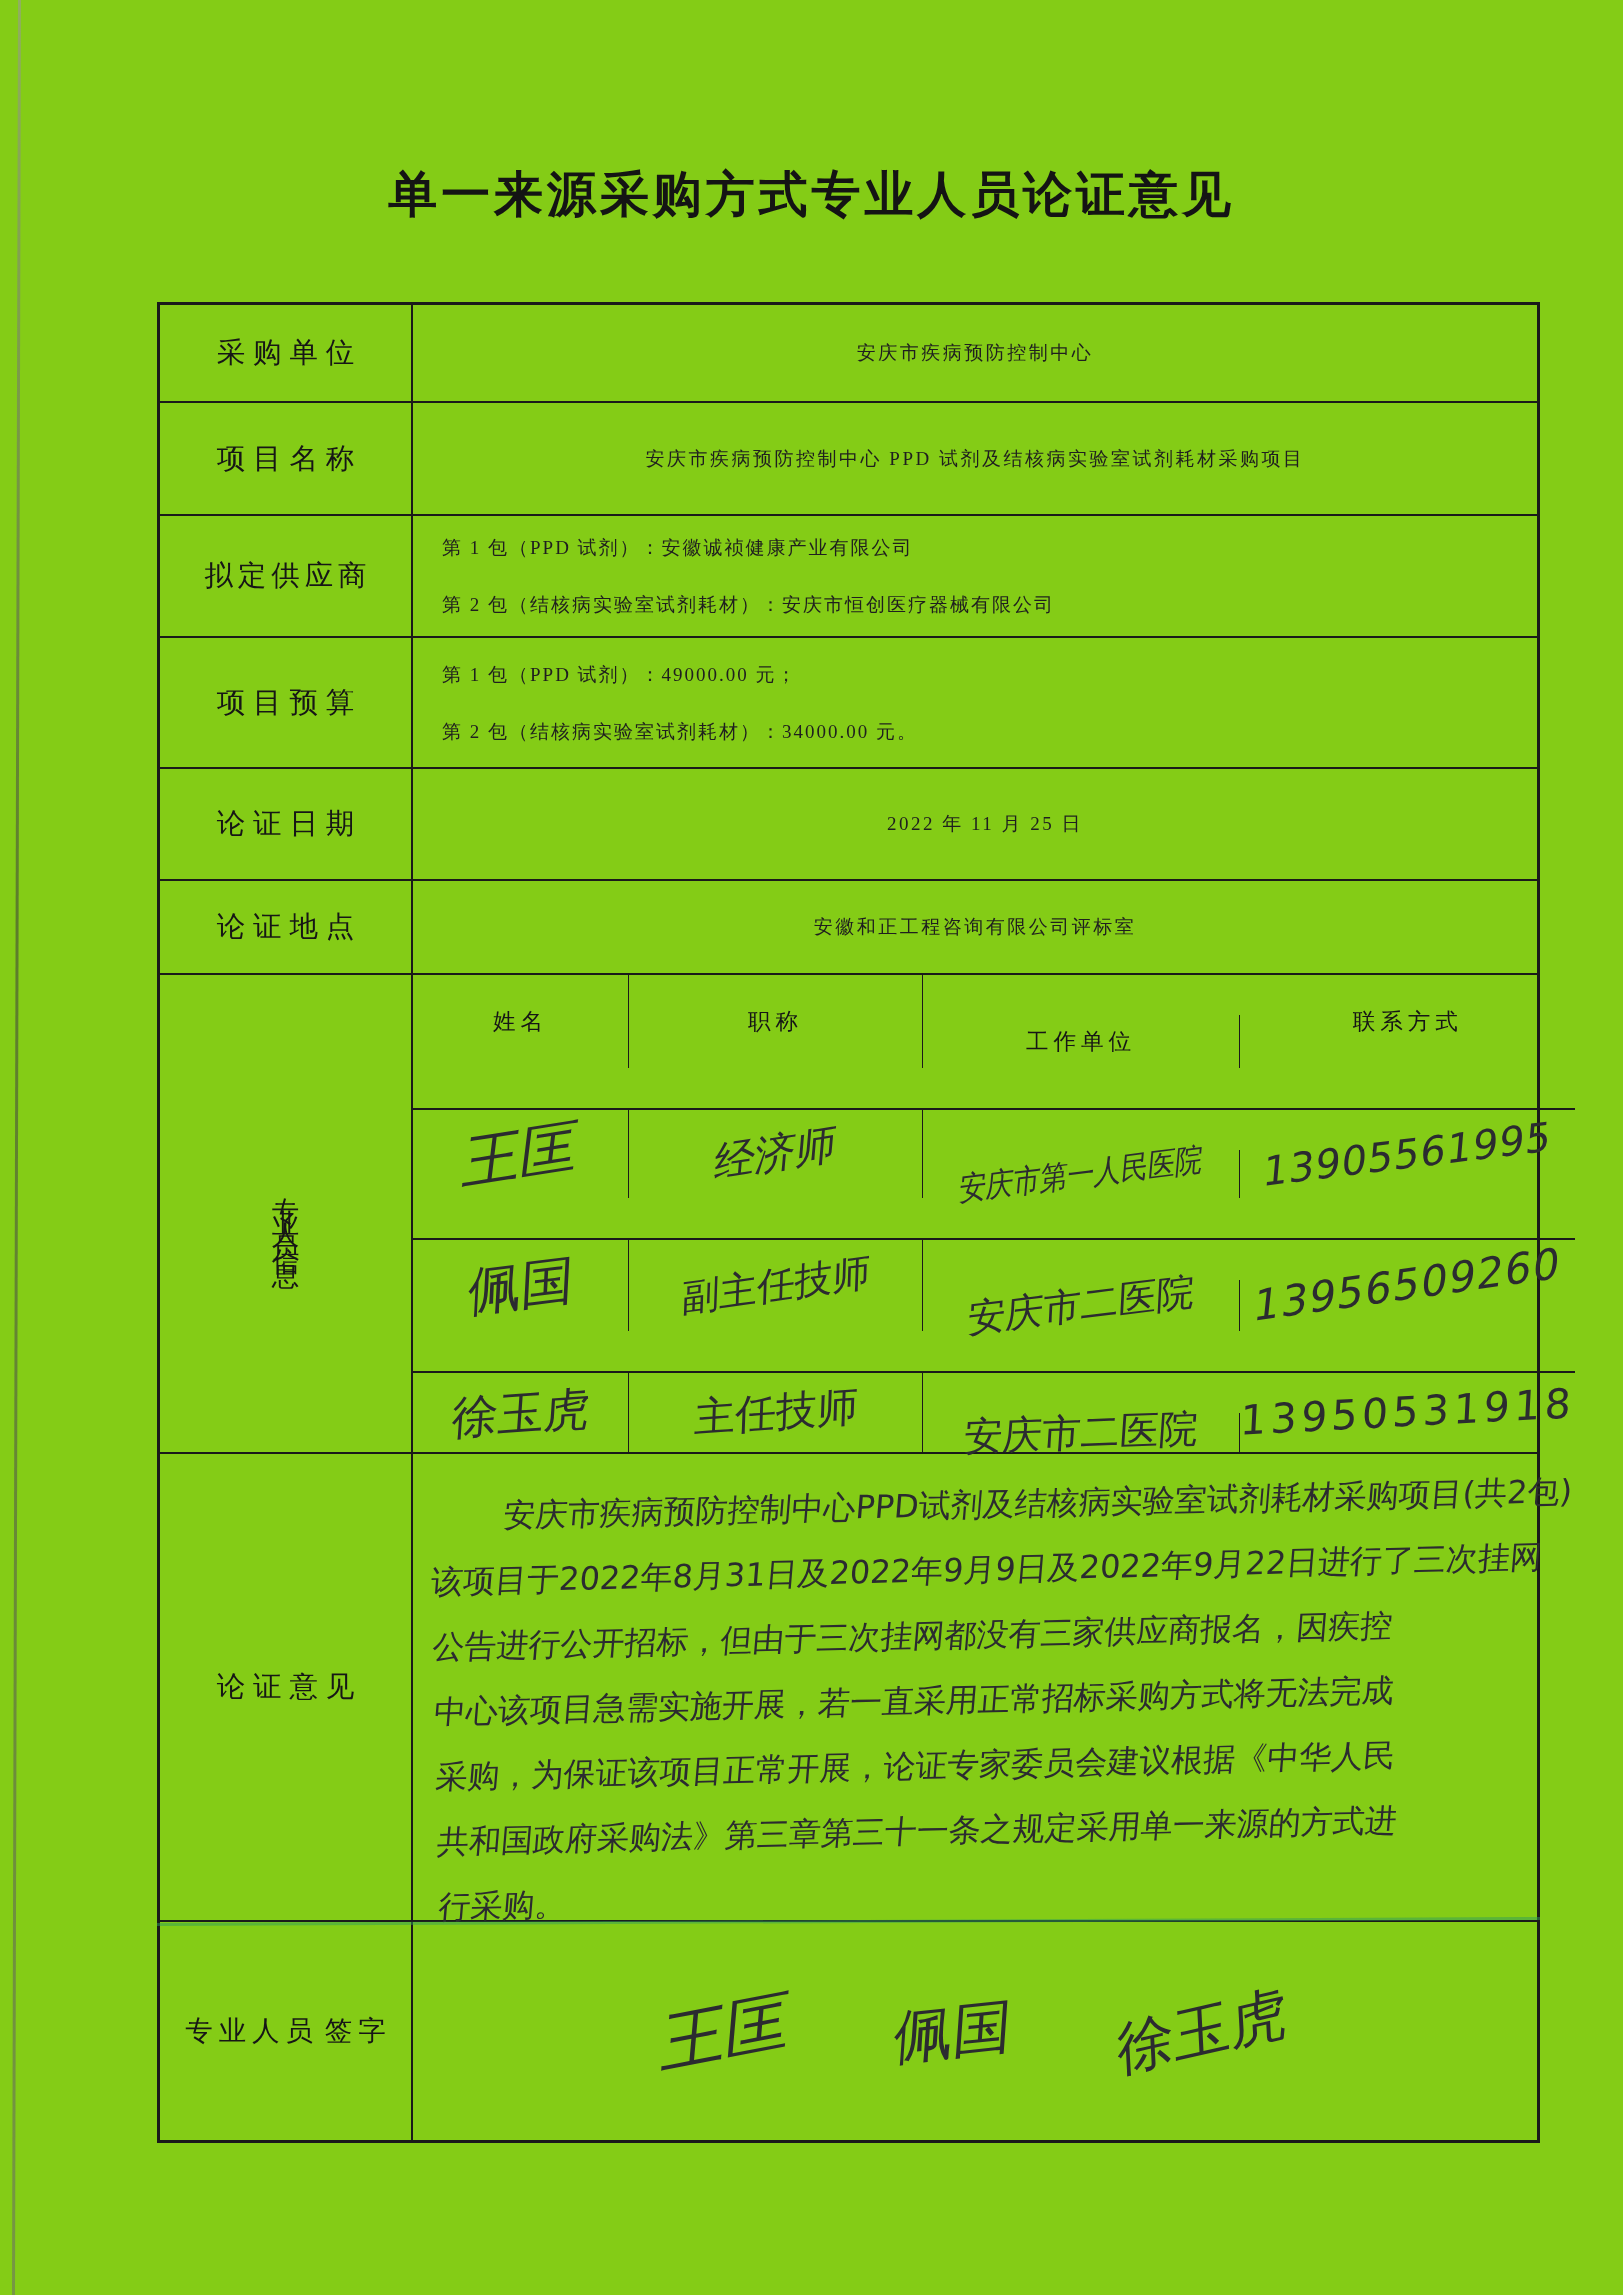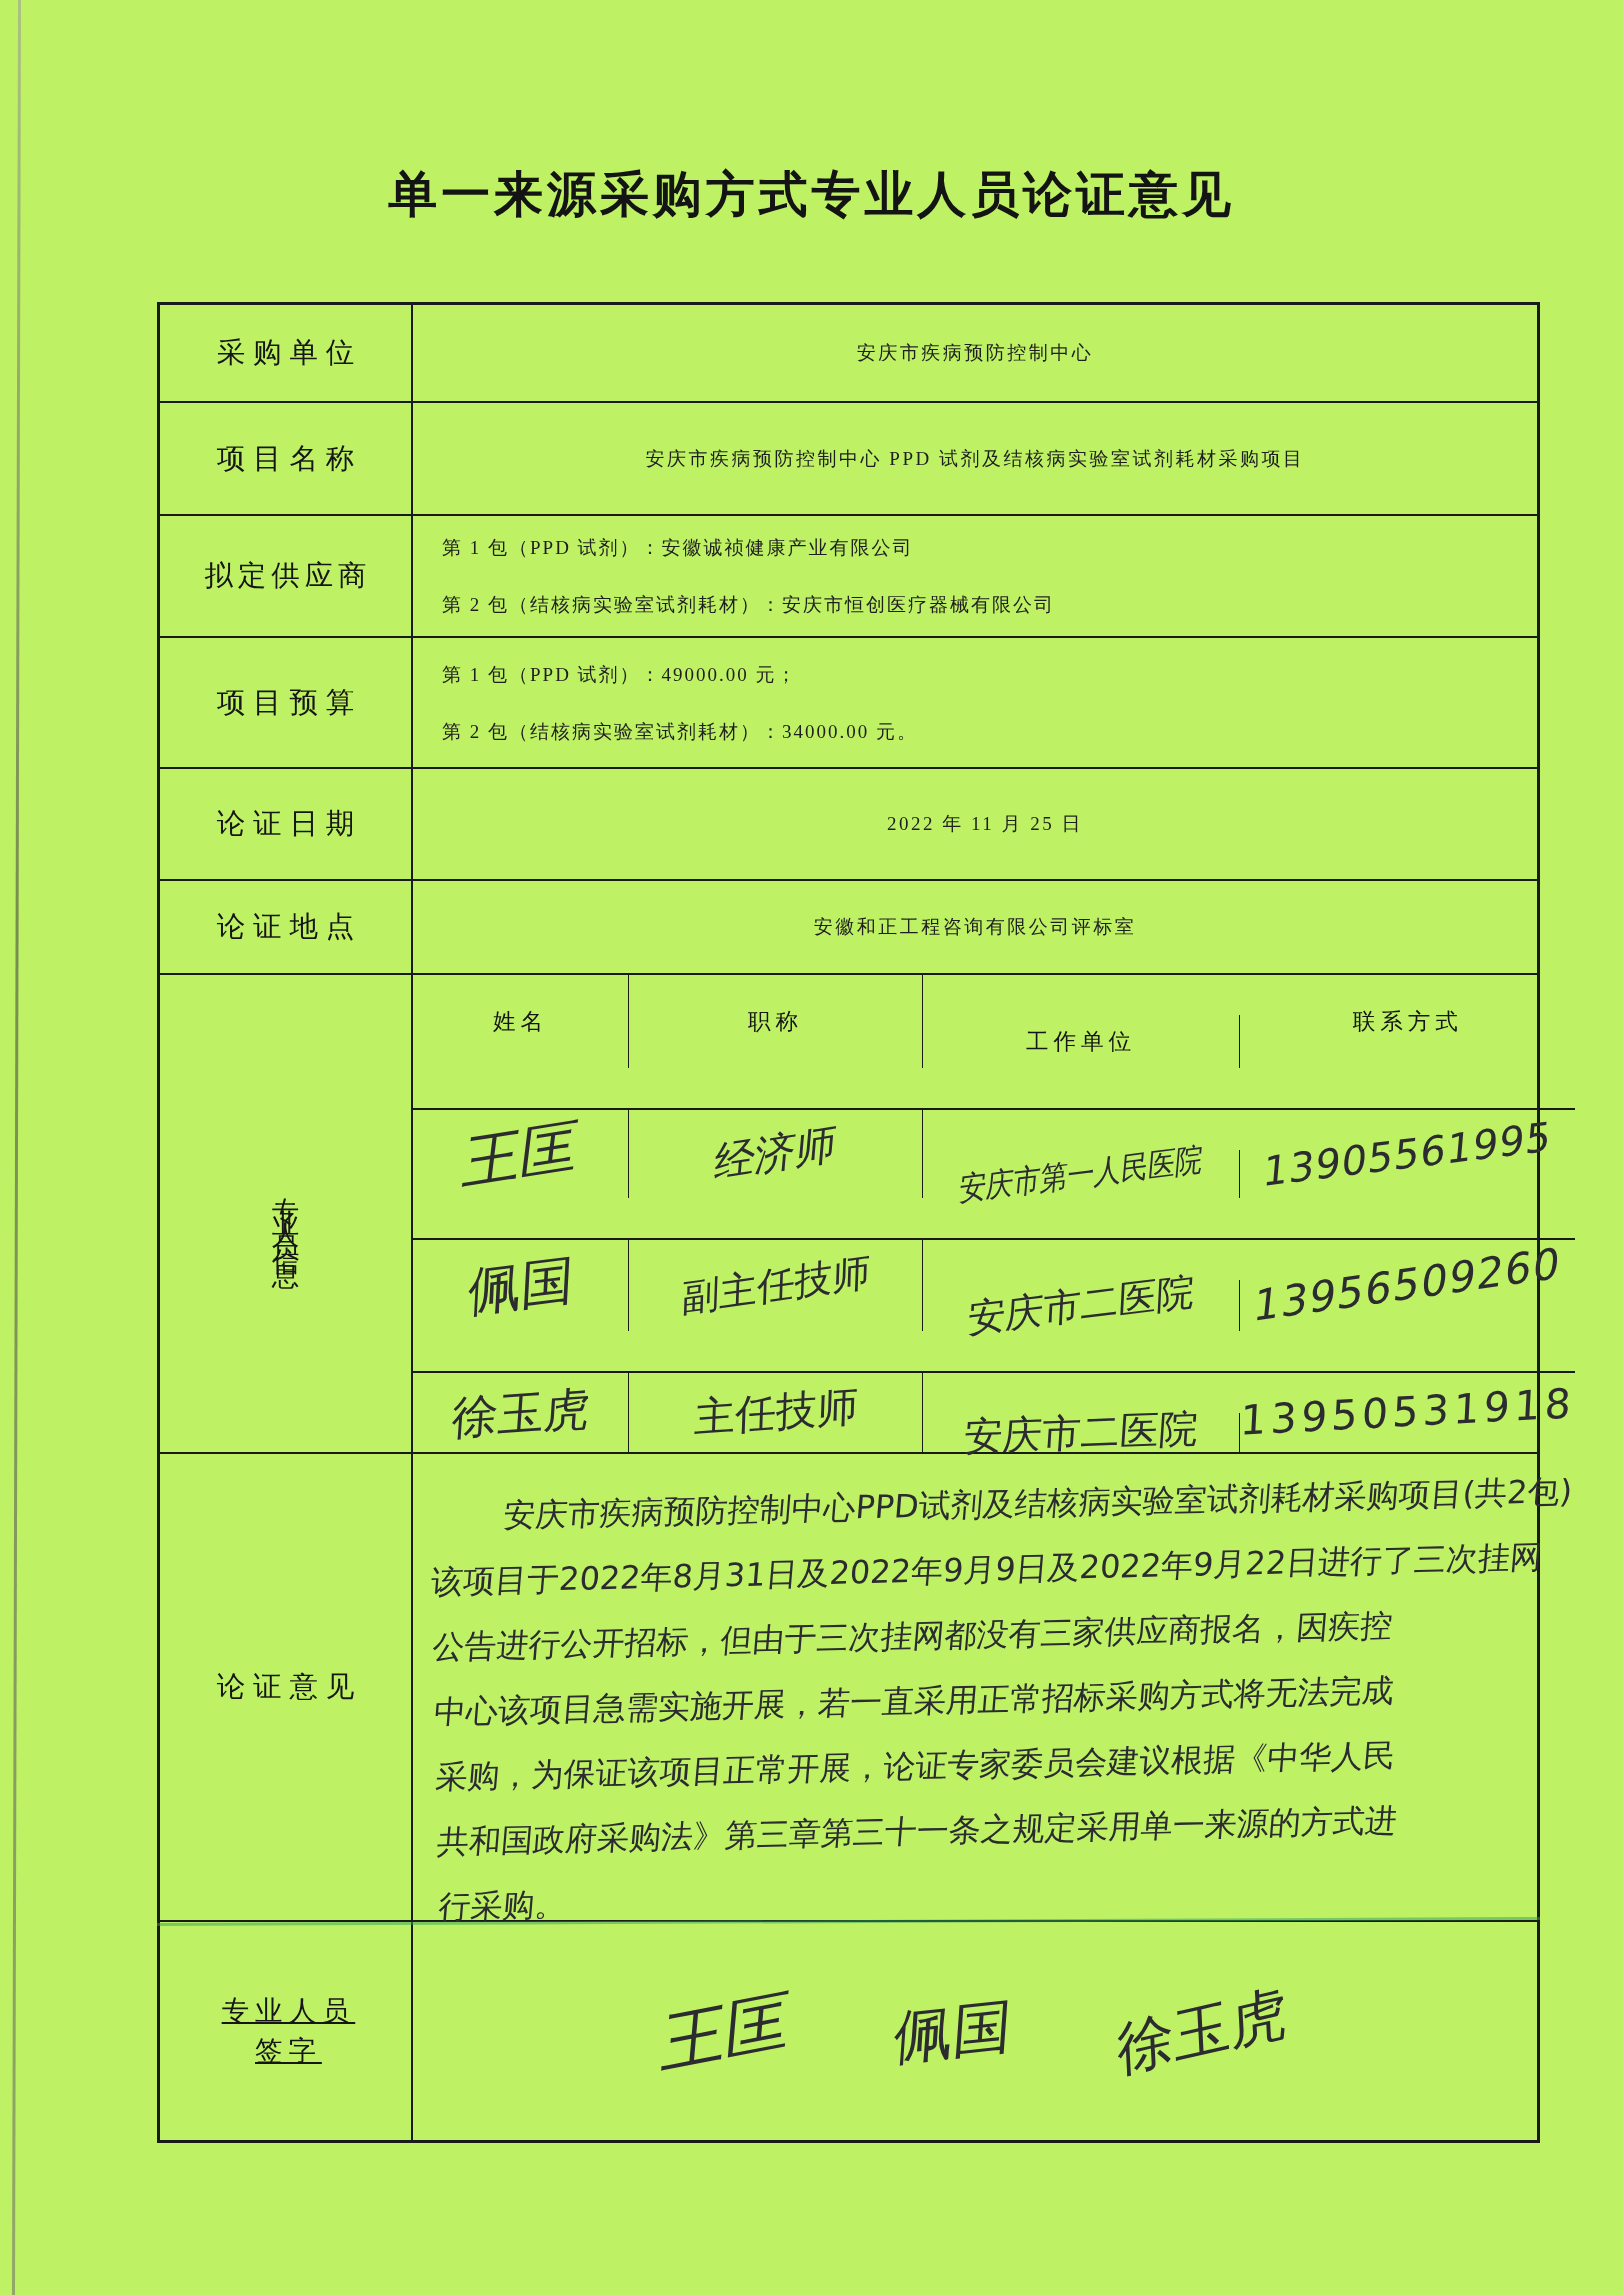--- a/index.html
+++ b/index.html
@@ -3,21 +3,21 @@
 <meta charset="utf-8">
 <style>
   html,body{margin:0;padding:0;}
   body{
     width:1623px;height:2295px;
     background:#e9e9e7;
     font-family:"Liberation Serif", serif;
   }
   .sheet{
     position:relative;width:1623px;height:2295px;
-    background:#bef264;overflow:hidden;color:#1f1f1f;
+    background:#84cc16;overflow:hidden;color:#1f1f1f;
   }
   
   .scan-edge{
     position:absolute;left:14.7px;top:0;width:3.4px;height:100%;
     background:linear-gradient(180deg,#9a9a9a,#3c3c3c 40%,#6b6b6b);
     opacity:.55;transform:rotate(.15deg);
   }
   .scan-green-line{
     position:absolute;left:157px;top:1920px;width:1383px;height:2.9px;
     background:#2f9e5a;opacity:.5;transform:rotate(-.25deg);
@@ -91,21 +91,21 @@
     display:flex;flex-direction:column;align-items:flex-start;
   }
   .opinion-block{transform:rotate(-1.3deg);}
   .opinion-line{
     font-family:"DejaVu Sans", sans-serif;color:#2b2b30;
     font-size:32px;line-height:65px;white-space:nowrap;
     transform:skewX(-6deg);
   }
   .opinion-line:first-child{padding-left:74px;}
   
-  .signoff-label{flex-direction:column;line-height:40px;font-size:27.5px;letter-spacing:5.9px;text-indent:5.9px;text-decoration:underline;}
+  .signoff-label{line-height:40px;font-size:27.5px;letter-spacing:5.9px;text-indent:5.9px;}
   .signoff-area{
     flex:1;display:flex;align-items:center;justify-content:center;gap:103px;
   }
   .bottom-sig-1{font-size:65px;transform:rotate(-11deg) skewX(-16deg);}
   .bottom-sig-2{font-size:59px;transform:rotate(-6deg) skewX(-10deg);}
   .bottom-sig-3{font-size:58px;transform:rotate(-13deg) skewX(-10deg);}
 </style>
 </head>
 <body>
 

